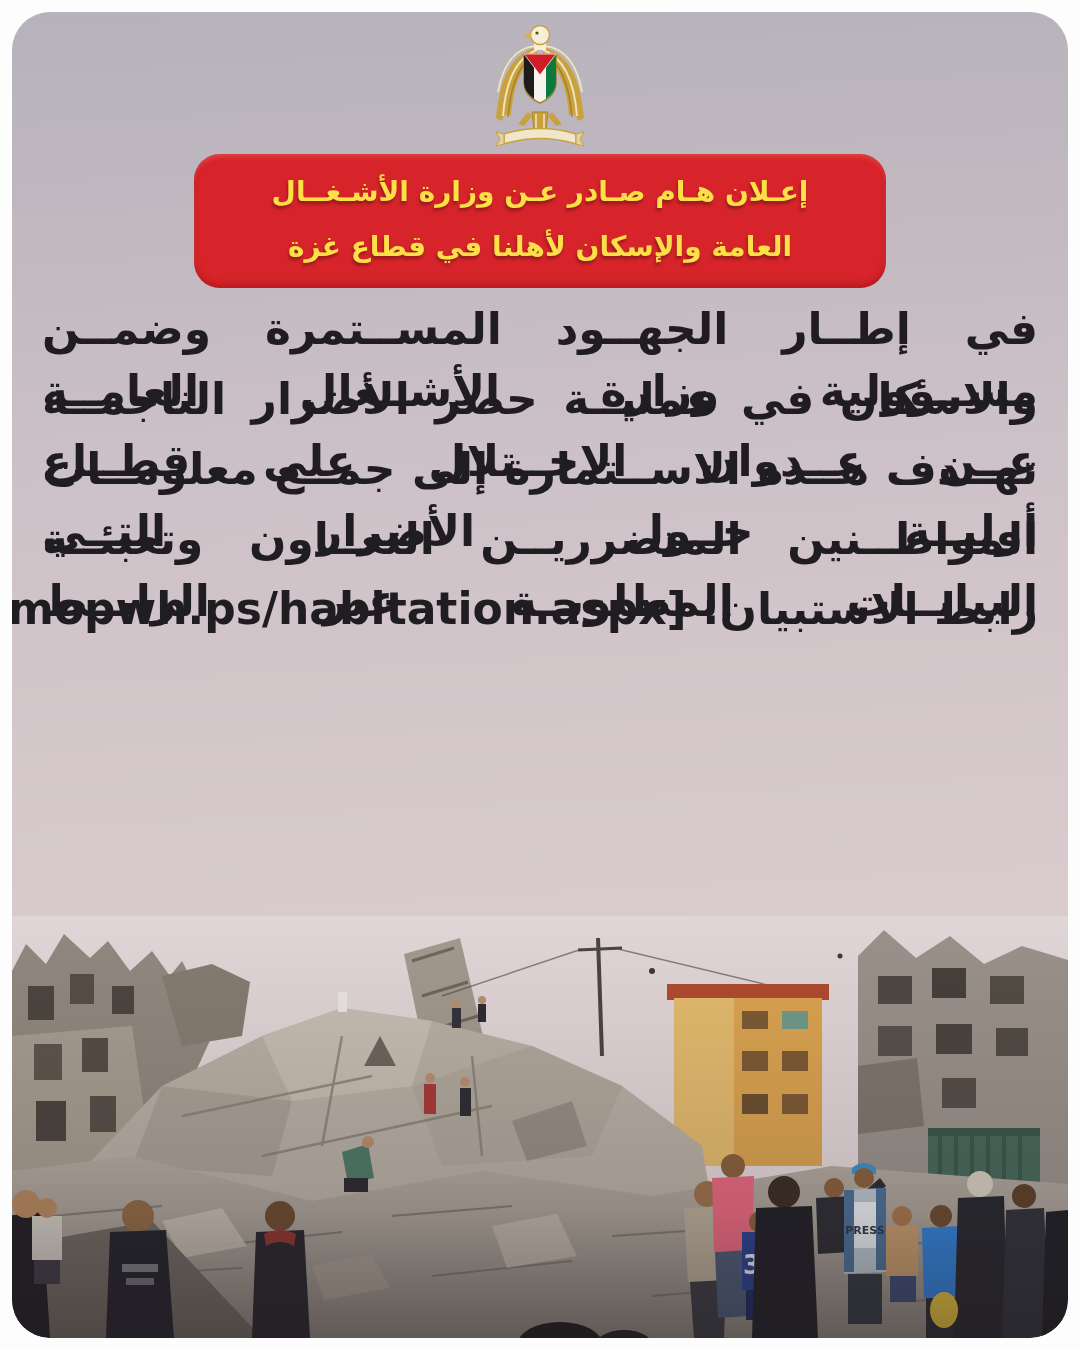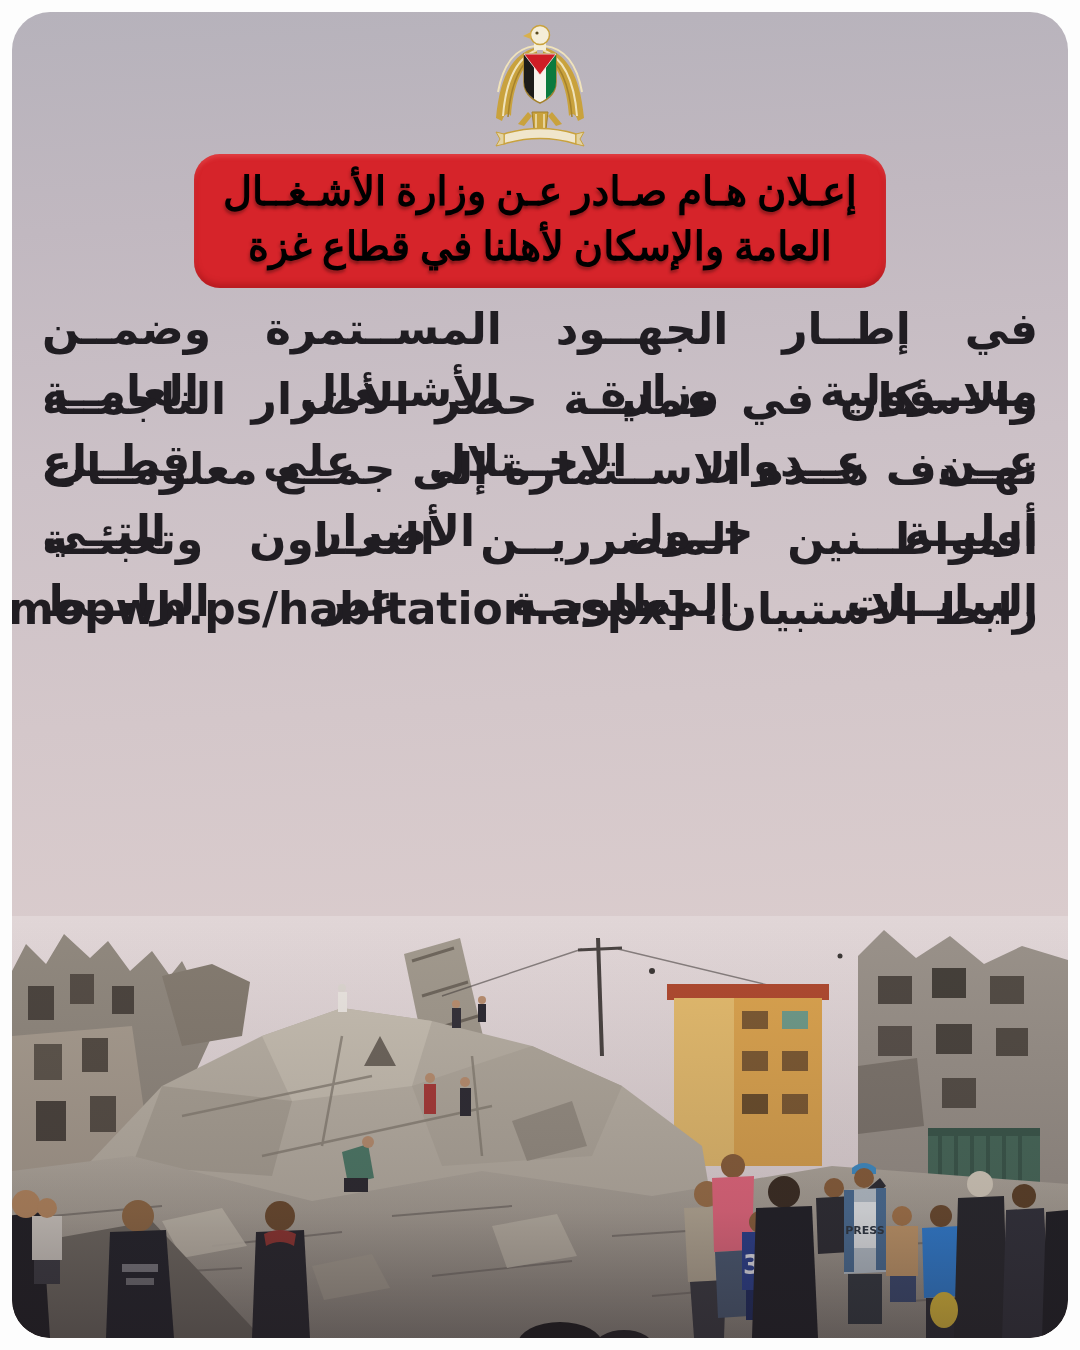--- a/index.html
+++ b/index.html
@@ -31,27 +31,26 @@
     top: 142px; left: 50%;
     transform: translateX(-50%);
     width: 692px;
     padding: 10px 28px 14px 28px;
     background: #d6242a;
     border-radius: 26px;
     box-shadow: inset 0 -4px 6px rgba(120,10,12,0.35), inset 0 3px 4px rgba(255,120,120,0.35);
     text-align: center;
   }
   .title-line {
-    color: #000000;
+    color: #fde047;
     font-weight: bold;
-    font-size: 40px;
+    font-size: 28px;
     line-height: 55px;
     text-shadow: -1px 3px 3px rgba(70,15,15,0.45);
     white-space: nowrap;
-    font-family: Liberation Serif, serif;
   }
   .body-text {
     position: absolute;
     top: 286px; right: 30px; left: 30px;
     direction: rtl;
     color: #201d22;
     font-weight: bold;
     font-size: 44px;
   }
   .line { height: 70px; line-height: 62px; }

